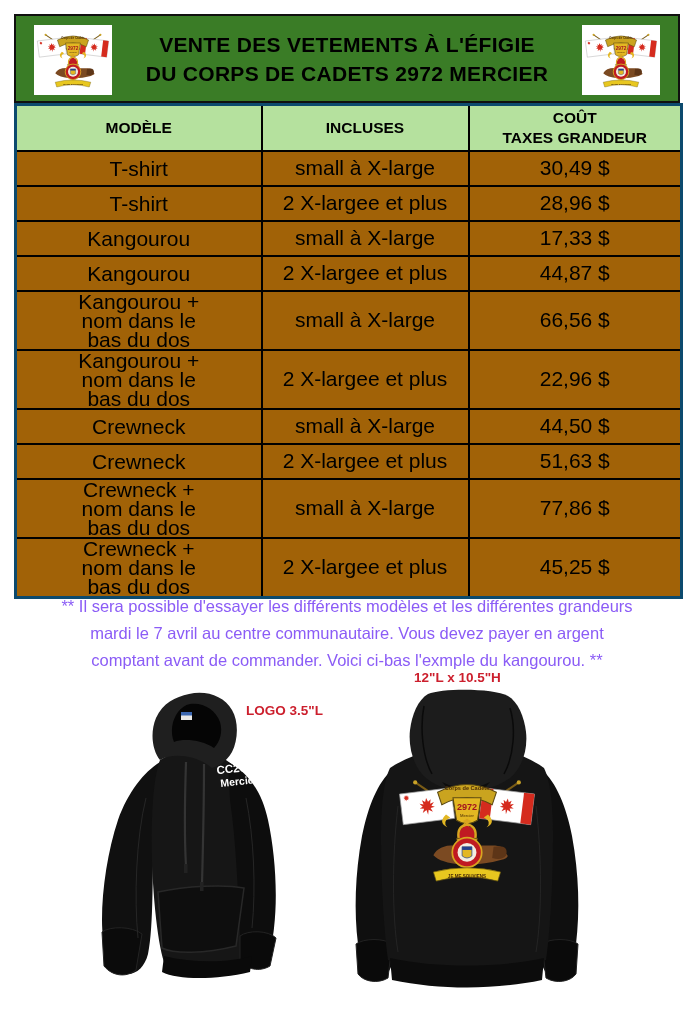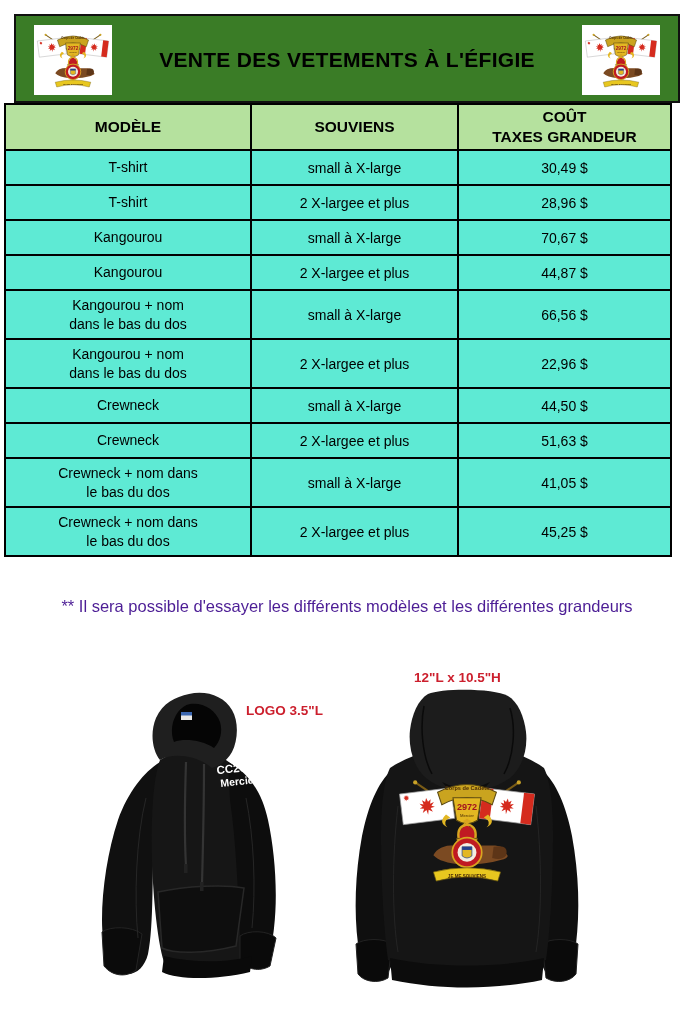--- a/index.html
+++ b/index.html
@@ -11,34 +11,34 @@
             background:#3a7c26; border:2px solid #101010; }
   .logo-card { position:absolute; top:9px; width:78px; height:70px; background:#ffffff;
                display:flex; align-items:center; justify-content:center; }
   .logo-card.left  { left:18px; }
   .logo-card.right { right:18px; }
   .banner-title { position:absolute; left:104px; right:104px; top:50%;
                   transform:translateY(-50%); text-align:center; color:#000;
                   font-weight:bold; font-size:21px; line-height:29px; letter-spacing:0.3px; }
 
   
-  table.price { position:absolute; left:4px; top:103px; width:666px;
-                border-collapse:collapse; table-layout:fixed; border:1px solid #0c4a6e; }
+  table.price { position:absolute; left:14px; top:103px; width:666px;
+                border-collapse:collapse; table-layout:fixed; border:3px solid #0c4a6e; }
   table.price th, table.price td { border:2px solid #000; text-align:center;
                 vertical-align:middle; color:#000; padding:0; }
   table.price th { background:#b5e19e; font-weight:bold; font-size:15.5px;
                    height:46px; line-height:20px; }
-  table.price td { font-size:14px; background:#5eead4; }
+  table.price td { font-size:21px; background:#a16207; }
   tr.single td { height:35px; }
   tr.double td { height:49px; }
   .wrapcell { display:block; max-width:140px; margin:0 auto; line-height:19px; }
 
   
   .note { position:absolute; left:27px; top:593px; width:640px; text-align:center;
-          color:#4c1d95; font-size:16.5px; line-height:27px; }
+          color:#8b5cf6; font-size:16.5px; line-height:27px; }
 
   
   .hoodie { position:absolute; }
   .hoodie-front { left:86px;  top:688px; width:222px; height:302px; }
   .hoodie-back  { left:344px; top:686px; width:248px; height:308px; }
   .red-label { position:absolute; color:#cc1f2d; font-weight:bold; font-size:13.5px;
                white-space:nowrap; }
   .red-label.front { left:246px; top:703px; }
   .red-label.back  { left:414px; top:670px; }
   .sprites { position:absolute; width:0; height:0; overflow:hidden; }
@@ -106,33 +106,34 @@
           <use href="#crest"></use>
         </svg>
     </div>
     <div class="logo-card right">
       <svg width="74" height="62" viewBox="0 0 200 160">
           <use href="#crest"></use>
         </svg>
     </div>
     <div class="banner-title">
       <div>VENTE DES VETEMENTS À L'ÉFIGIE</div>
+      <div>DU CORPS DE CADETS 2972 MERCIER</div>
     </div>
   </div>
 
   <table class="price">
     <colgroup>
         <col style="width:246px">
         <col style="width:207px">
         <col style="width:213px">
       </colgroup>
     <thead>
       <tr>
         <th>MODÈLE</th>
-        <th>SOUVIENS</th>
+        <th>INCLUSES</th>
         <th>
           <div>COÛT</div>
           <div>TAXES GRANDEUR</div>
         </th>
       </tr>
     </thead>
     <tbody>
       <tr class="single">
         <td>
             <span class="wrapcell">T-shirt</span>
@@ -145,21 +146,21 @@
             <span class="wrapcell">T-shirt</span>
           </td>
         <td>2 X-largee et plus</td>
         <td>28,96 $</td>
       </tr>
       <tr class="single">
         <td>
             <span class="wrapcell">Kangourou</span>
           </td>
         <td>small à X-large</td>
-        <td>70,67 $</td>
+        <td>17,33 $</td>
       </tr>
       <tr class="single">
         <td>
             <span class="wrapcell">Kangourou</span>
           </td>
         <td>2 X-largee et plus</td>
         <td>44,87 $</td>
       </tr>
       <tr class="double">
         <td>
@@ -187,34 +188,36 @@
             <span class="wrapcell">Crewneck</span>
           </td>
         <td>2 X-largee et plus</td>
         <td>51,63 $</td>
       </tr>
       <tr class="double">
         <td>
             <span class="wrapcell">Crewneck + nom dans le bas du dos</span>
           </td>
         <td>small à X-large</td>
-        <td>41,05 $</td>
+        <td>77,86 $</td>
       </tr>
       <tr class="double">
         <td>
             <span class="wrapcell">Crewneck + nom dans le bas du dos</span>
           </td>
         <td>2 X-largee et plus</td>
         <td>45,25 $</td>
       </tr>
     </tbody>
   </table>
 
   <div class="note">
     <div>** Il sera possible d'essayer les différents modèles et les différentes grandeurs</div>
+    <div>mardi le 7 avril au centre communautaire.  Vous devez payer en argent</div>
+    <div>comptant avant de commander. Voici ci-bas l'exmple du kangourou. **</div>
   </div>
 
   <svg class="hoodie hoodie-front" viewBox="0 0 222 302">
     <path d="M74 74 C58 84 42 104 32 132 C22 162 16 200 16 232 C16 258 22 278 34 284 C46 290 58 282 62 266 C68 238 66 180 68 140 C69 114 71 92 74 74 Z" fill="#101010"></path>
     <path d="M16 244 C24 238 46 238 56 246 L50 282 C40 290 26 288 18 278 Z" fill="#0b0b0b" stroke="#232323" stroke-width="1"></path>
     <path d="M74 72 C92 60 124 60 140 72 C158 84 170 102 176 128 C183 162 184 210 180 248 C178 262 174 270 166 272 C130 280 96 280 78 274 C70 250 64 180 66 130 C67 105 69 86 74 72 Z" fill="#161616"></path>
     <path d="M142 74 C162 84 176 104 182 132 C189 164 192 206 188 240 C186 260 180 272 170 272 C160 272 154 262 154 246 C152 204 150 152 144 112 Z" fill="#0d0d0d"></path>
     <path d="M154 248 C162 242 182 242 190 250 L184 278 C174 284 160 282 154 272 Z" fill="#0a0a0a" stroke="#232323" stroke-width="1"></path>
     <path d="M78 268 C110 276 146 274 166 268 L164 284 C130 292 92 292 76 284 Z" fill="#0a0a0a"></path>
     <path d="M72 204 C100 198 138 196 158 200 L150 258 C118 266 88 266 76 260 Z" fill="#0e0e0e" stroke="#282828" stroke-width="1.5"></path>

